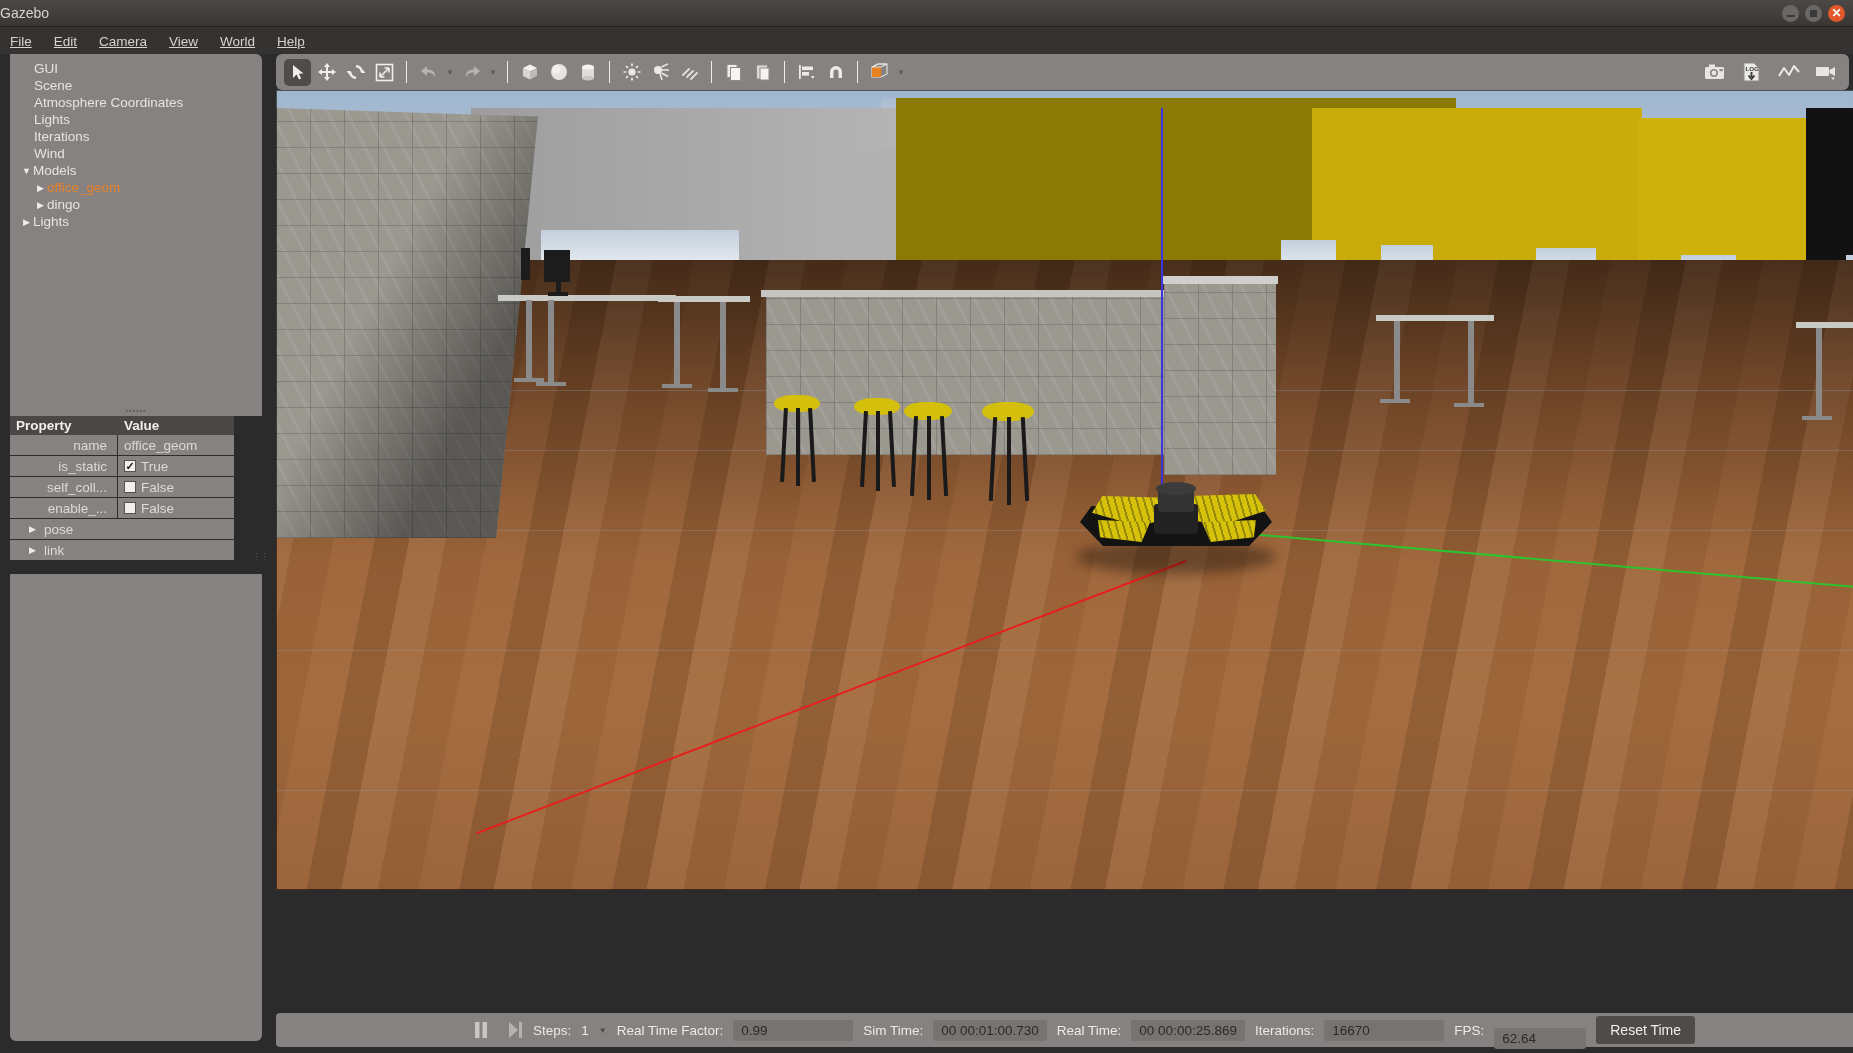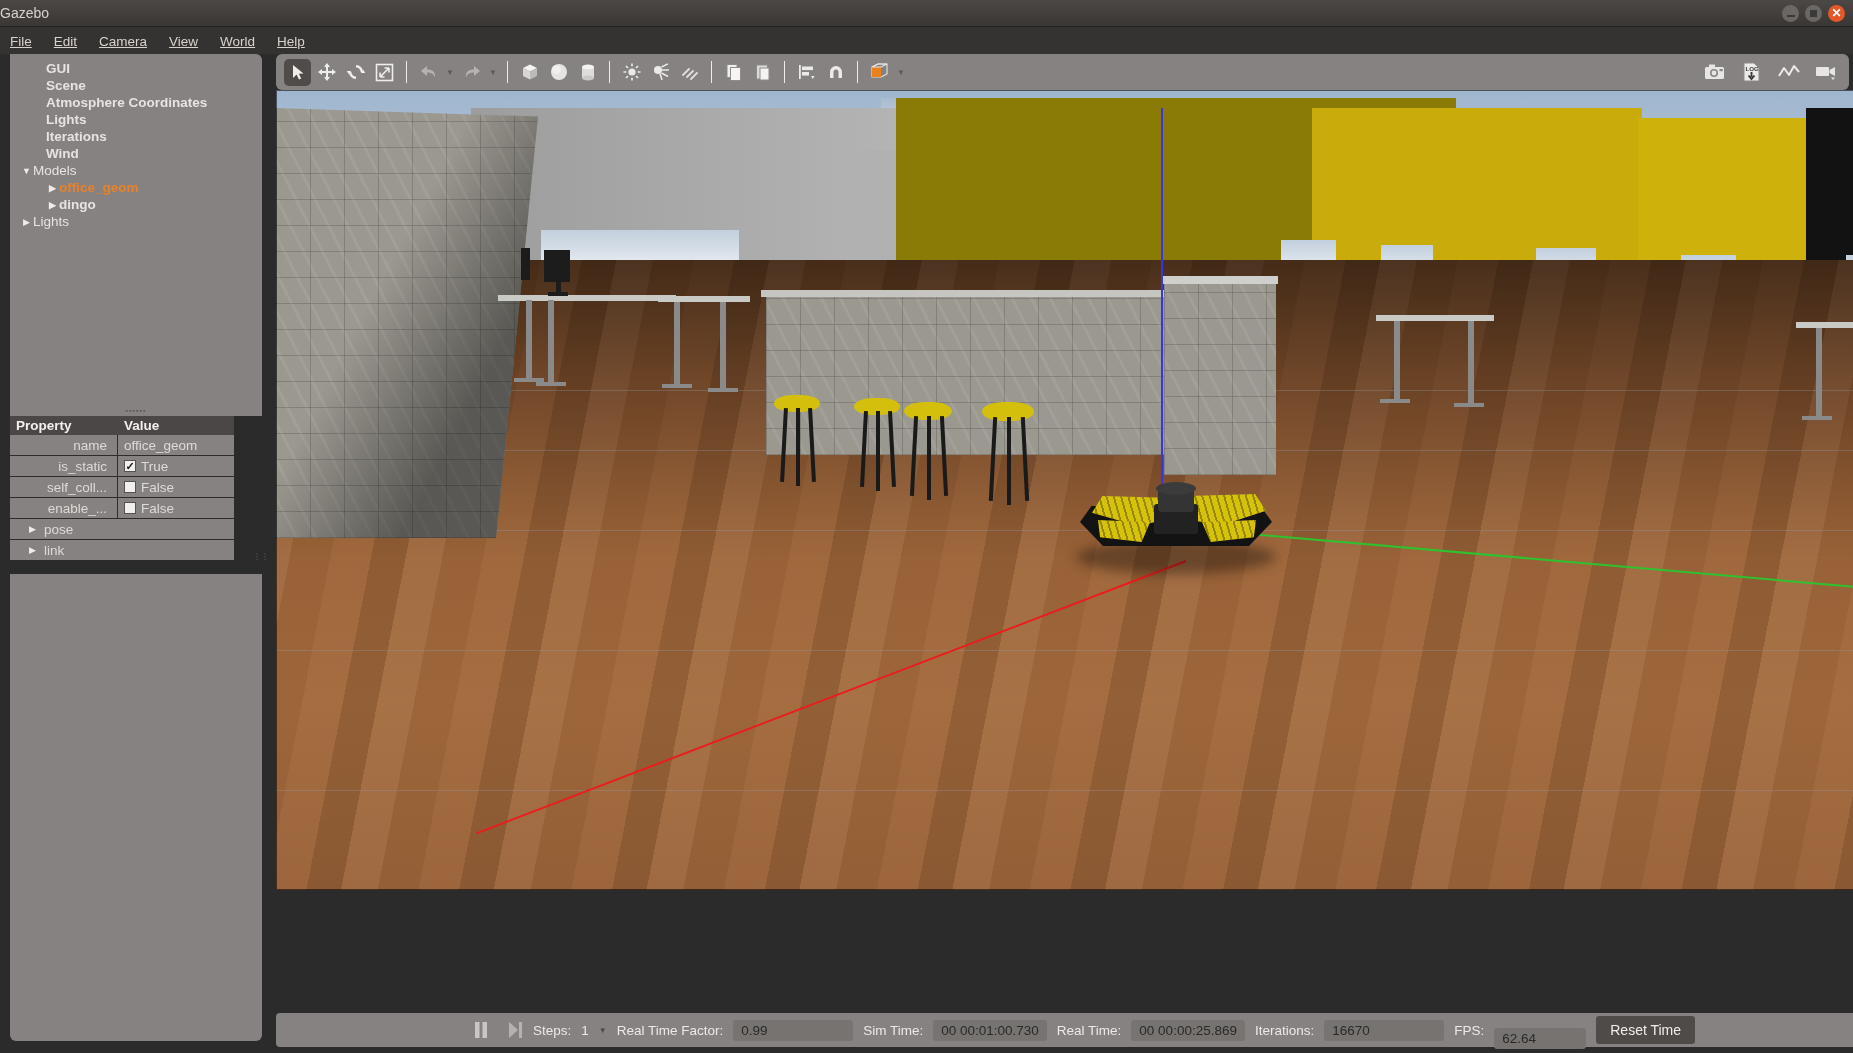--- a/index.html
+++ b/index.html
@@ -83,21 +83,21 @@
     height: 17px; font-size: 13.5px; color: #e6e3e0;
     padding-left: 6px; cursor: pointer;
   }
   .tree-row .lbl { line-height: 17px; }
   .tree-row.selected .lbl { color: #e8822a; }
   .arrow {
     width: 13px; display: inline-block; text-align: center;
     font-size: 9px; color: #f0ece8;
   }
   .indent-1 { padding-left: 10px; }
-  .indent-2 { padding-left: 36px; font-weight: bold; }
+  .indent-2 { padding-left: 24px; }
 
   #grip {
     margin-left: 10px; width: 252px; height: 10px;
     display: flex; align-items: center; justify-content: center;
     background: #858281;
   }
   #grip .dots { font-size: 7px; color: #5a5755; letter-spacing: 1px; line-height: 6px;}
 
   
   #prop-table {

